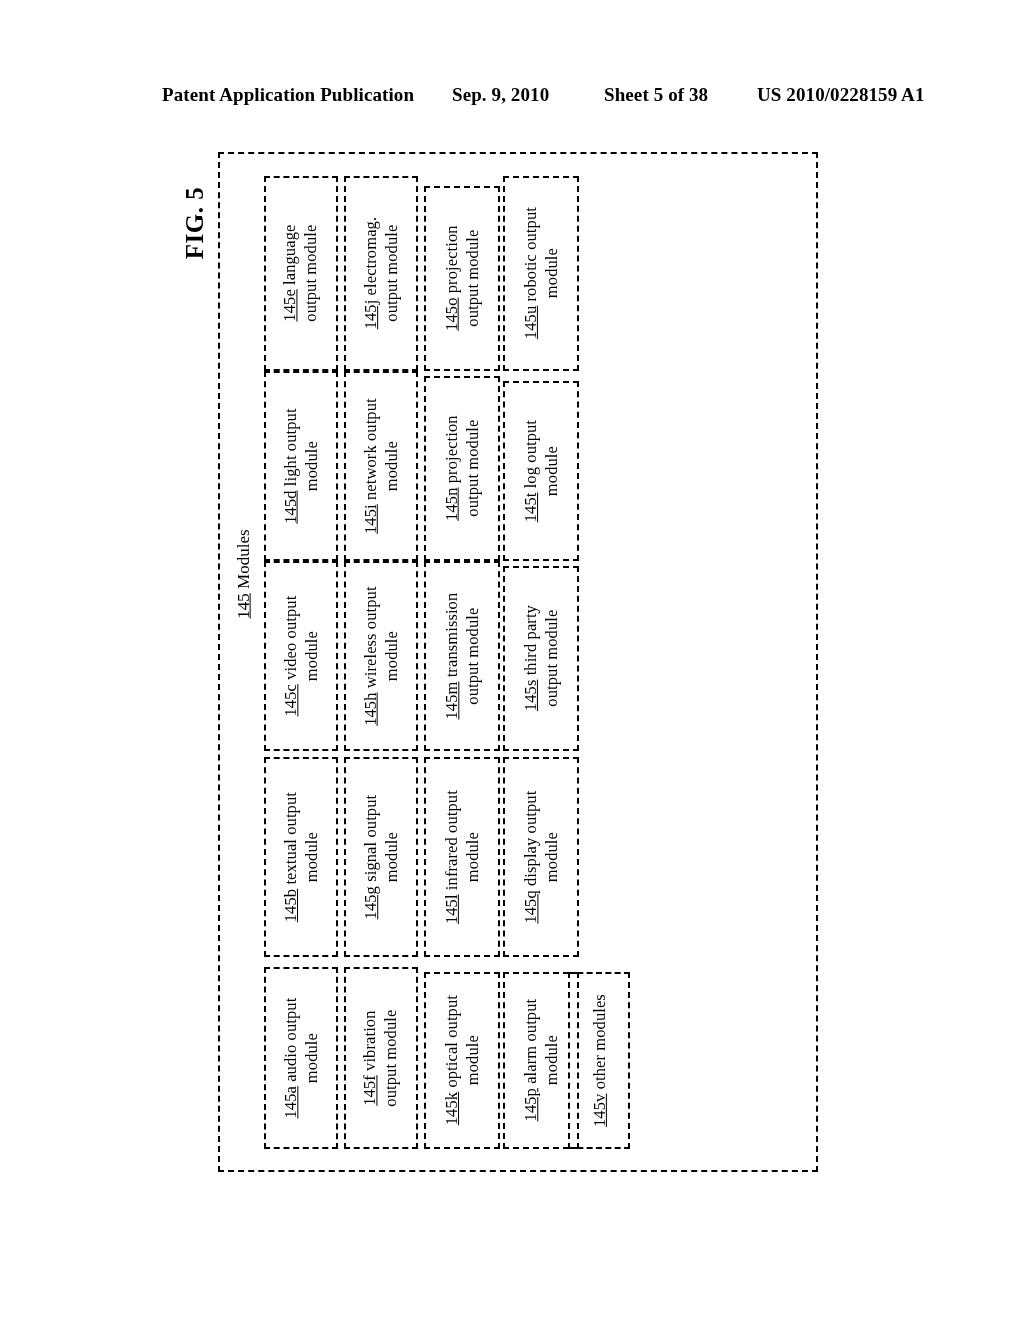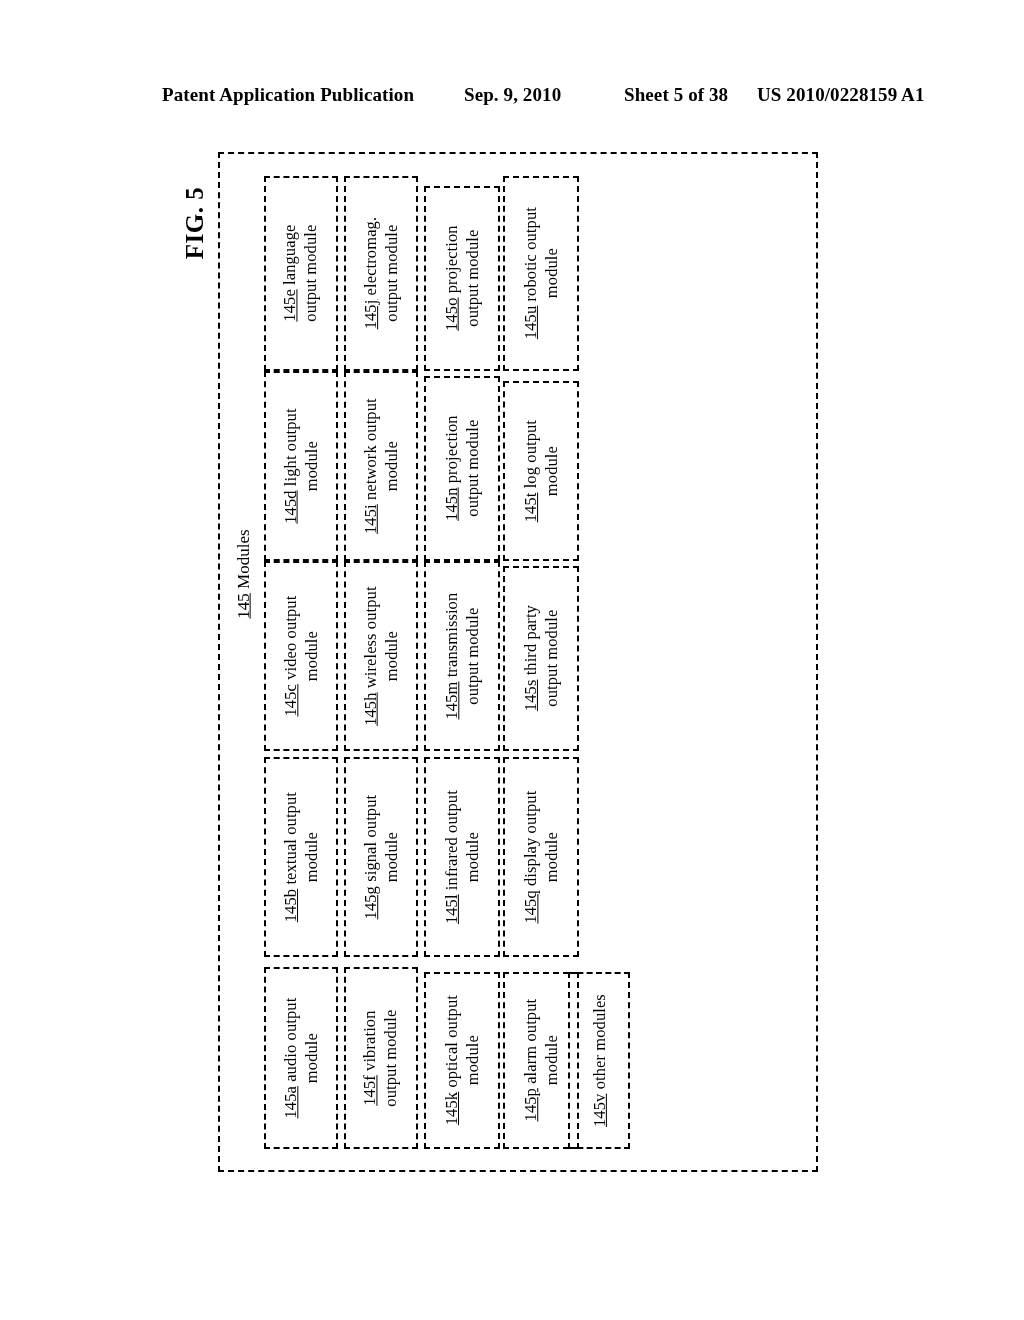--- a/index.html
+++ b/index.html
@@ -25,22 +25,22 @@
     height: 30px;
     display: flex;
     align-items: baseline;
     font-weight: bold;
     font-size: 19px;
     letter-spacing: 0.1px;
     white-space: nowrap;
     margin-left: 36px;
   }
   #page-header .hdr-pub   { position: absolute; left: 126px; }
-  #page-header .hdr-date  { position: absolute; left: 428px; }
-  #page-header .hdr-sheet { position: absolute; left: 588px; }
+  #page-header .hdr-date  { position: absolute; left: 416px; }
+  #page-header .hdr-sheet { position: absolute; left: 568px; }
   #page-header .hdr-docnum{ position: absolute; left: 721px; }
 
   
   #fig-label {
     position: absolute;
     left: 140px;
     top: 168px;
     width: 110px;
     height: 110px;
     display: flex;

